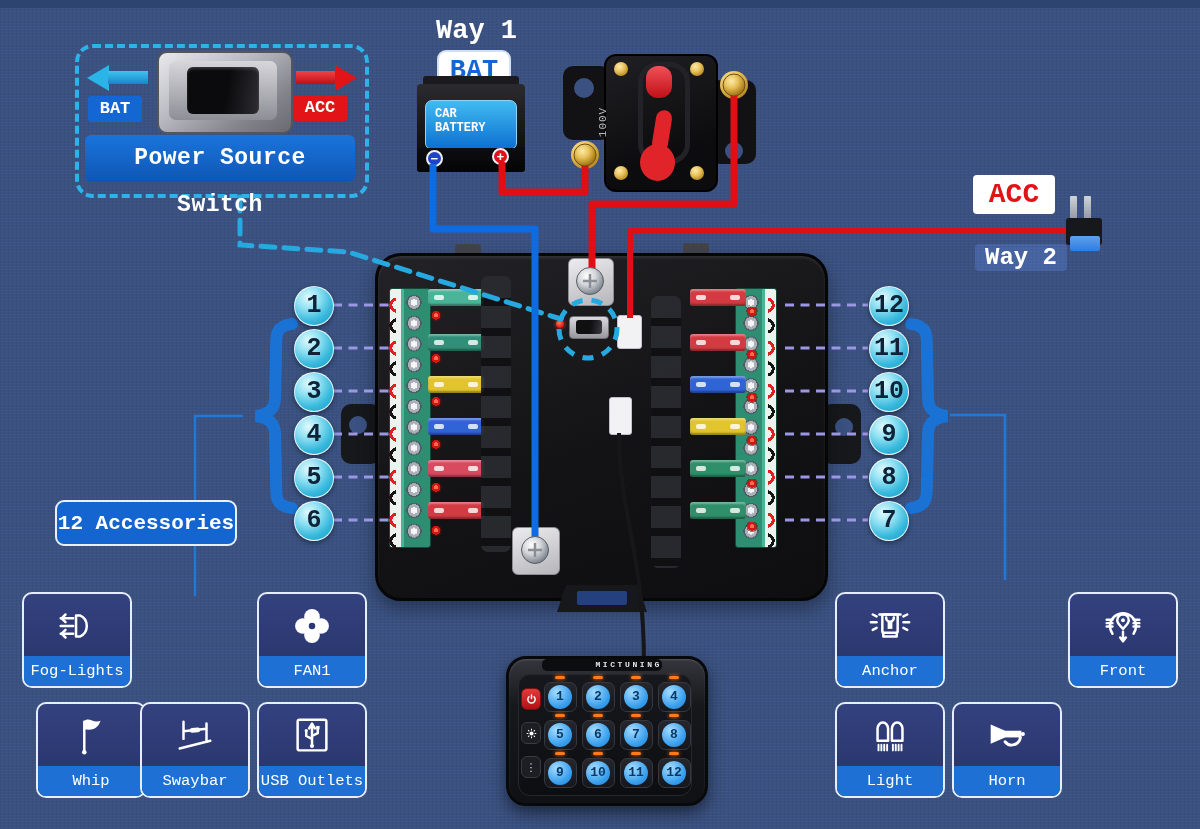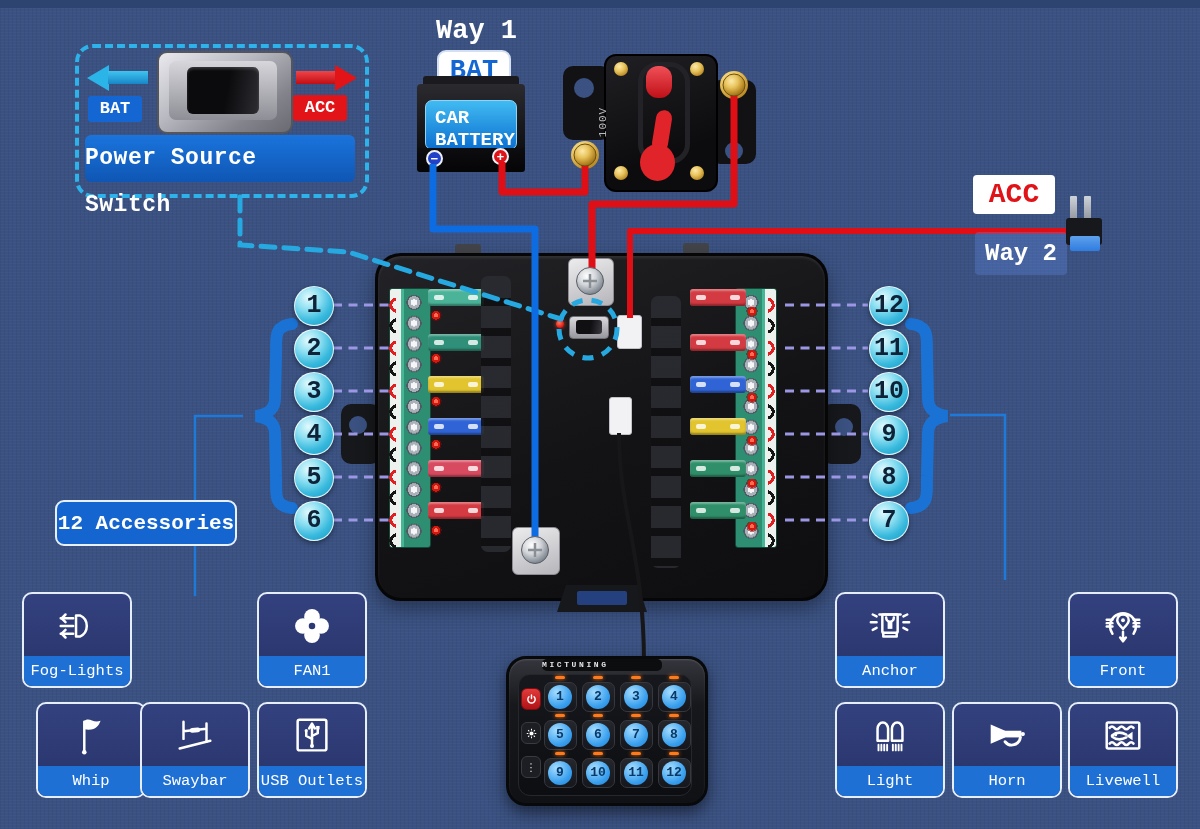--- a/index.html
+++ b/index.html
@@ -12,60 +12,60 @@
       #3a5181;
     margin-top: 8px;
   }
   .abs{position:absolute;}
   svg.overlay{position:absolute;left:0;top:0;pointer-events:none;}
 
   
   .psw-box{left:75px;top:36px;width:286px;height:146px;border:4px dashed #2db3ea;border-radius:18px;}
   .psw-title{left:85px;top:127px;width:270px;height:47px;border-radius:6px;
     background:linear-gradient(180deg,#1a74dc,#0f56b4);
-    color:#fff;font-size:23px;font-weight:bold;line-height:47px;letter-spacing:.5px;}
+    color:#fff;font-size:23px;font-weight:bold;text-align:center;line-height:47px;letter-spacing:.5px;}
   .psw-plate{left:157px;top:43px;width:132px;height:79px;border-radius:10px;border:2px solid #55555c;
     background:linear-gradient(145deg,#e9e9ee,#b9b9c1 40%,#83838b 75%,#6a6a72);}
   .psw-bezel{left:10px;top:8px;width:108px;height:59px;border-radius:7px;
     background:linear-gradient(180deg,#d6d6db,#8e8e96);}
   .psw-rocker{left:28px;top:14px;width:72px;height:47px;border-radius:6px;
     background:linear-gradient(100deg,#0b0b0d 55%,#2d2d33);box-shadow:inset 0 2px 3px rgba(255,255,255,.18);}
   .arrow-shaft{height:13px;}
   .badge{width:54px;height:26px;border-radius:3px;color:#fff;font-weight:bold;font-size:17px;
     text-align:center;line-height:26px;}
 
   
   .way-title{color:#fff;font-weight:bold;font-size:27px;}
   .bat-white-box{left:437px;top:42px;width:70px;height:40px;background:#fff;border:2px solid #d4e0f2;
     border-radius:9px;color:#1467d2;font-size:27px;font-weight:bold;text-align:center;line-height:38px;}
   .battery-body{left:417px;top:76px;width:108px;height:64px;background:linear-gradient(180deg,#2b2b2f,#101013);border-radius:4px 4px 0 0;}
   .battery-lid{left:423px;top:68px;width:96px;height:12px;background:#1b1b1f;border-radius:3px;}
   .battery-label{left:425px;top:92px;width:92px;height:50px;border-radius:7px;border:1px solid #8fd4f8;
-    background:linear-gradient(180deg,#41bbf2,#0b6fd0);color:#fff;font-weight:bold;font-size:19px;
+    background:linear-gradient(180deg,#41bbf2,#0b6fd0);color:#fff;font-weight:bold;font-size:12px;
     line-height:1.18;padding:6px 0 0 9px;box-sizing:border-box;}
   .battery-base{left:417px;top:140px;width:108px;height:24px;background:linear-gradient(180deg,#0d0d10,#050506);border-radius:0 0 3px 3px;}
   .term{width:17px;height:17px;border-radius:50%;color:#fff;font-size:13px;font-weight:bold;
     text-align:center;line-height:15px;box-sizing:border-box;border:2px solid #eef0f6;}
 
   
   .brk-wing{background:#121214;border-radius:10px;}
   .hole{border-radius:50%;background:#3a5181;}
   .brk-body{left:604px;top:46px;width:110px;height:134px;border:2px solid #000;border-radius:12px;
     background:linear-gradient(160deg,#202024,#0c0c0e 70%);}
   .gold{border-radius:50%;background:radial-gradient(circle at 38% 32%,#fceaa9,#e8c35c 40%,#b98a26 75%,#8a651a);}
   .brk-groove{left:638px;top:54px;width:42px;height:92px;border:5px solid #232327;border-radius:20px;background:transparent;}
   .brk-btn{left:646px;top:58px;width:26px;height:32px;border-radius:12px;background:linear-gradient(180deg,#f05058,#c01018);}
   .brk-stem{left:654px;top:102px;width:16px;height:42px;border-radius:8px;background:#e0242a;transform:rotate(9deg);}
   .brk-blob{left:640px;top:136px;width:35px;height:37px;border-radius:50%;background:#e0242a;}
   .brk-mark{color:#b9b9be;font-size:11px;letter-spacing:1px;transform:rotate(-90deg);transform-origin:center;}
 
   
   .acc-box{left:973px;top:167px;width:82px;height:39px;background:#fff;border-radius:4px;
     color:#e01318;font-size:28px;font-weight:bold;text-align:center;line-height:39px;}
-  .way2{left:975px;top:224px;padding:8px 10px;border-radius:4px;background:rgba(95,135,220,.35);}
+  .way2{left:975px;top:236px;padding:0 10px;border-radius:4px;background:rgba(95,135,220,.35);}
   .prong{width:7px;height:25px;background:linear-gradient(180deg,#cfd3da,#8f949c);border-radius:1px;}
 
   
   .fbox{left:375px;top:245px;width:447px;height:342px;border:3px solid #060607;border-radius:26px;
     background:linear-gradient(160deg,#232327,#131315 55%,#0e0e10);
     box-shadow:inset 0 2px 3px rgba(255,255,255,.09), 0 8px 18px rgba(0,0,0,.35);}
   .ear{width:40px;height:60px;background:#17181b;border-radius:10px;}
   .toptab{width:26px;height:11px;background:#43444a;border-radius:3px;}
   .tblock{width:40px;height:258px;border:1px solid #14493a;border-radius:3px;}
   .tb-left{background:linear-gradient(90deg,#eef2ee 0 11px,#46b697 11px 14px,#2e8e72 14px 100%);}
@@ -113,21 +113,21 @@
   .card-icon{position:absolute;left:0;top:0;width:100%;height:63px;display:flex;align-items:center;justify-content:center;}
   .card-label{position:absolute;left:0;bottom:0;width:100%;height:30px;background:#1f70d4;
     color:#fff;font-size:15.5px;text-align:center;line-height:30px;}
   .ic{stroke:#fff;stroke-width:2.6;fill:none;stroke-linecap:round;stroke-linejoin:round;}
 
   
   .panel{left:506px;top:648px;width:196px;height:144px;border:3px solid #08090b;border-radius:20px;
     background:linear-gradient(180deg,#35363d,#17181b 32%,#101114);
     box-shadow:0 7px 16px rgba(0,0,0,.5), inset 0 1px 2px rgba(255,255,255,.16);}
   .brandbar{left:542px;top:651px;width:120px;height:12px;background:#0c0d0f;border-radius:5px;
-    color:#e4e4e8;font-size:8px;font-weight:bold;letter-spacing:2.6px;text-align:left;line-height:12px;}
+    color:#e4e4e8;font-size:8px;font-weight:bold;letter-spacing:2.6px;text-align:right;line-height:12px;}
   .pface{left:518px;top:666px;width:172px;height:120px;border:1px solid #26272c;border-radius:12px;
     background:linear-gradient(180deg,#17181d,#0d0e11);}
   .pgrid{left:541px;top:667px;width:152px;height:114px;display:grid;
     grid-template-columns:repeat(4,1fr);grid-template-rows:repeat(3,1fr);}
   .pcell{display:flex;flex-direction:column;align-items:center;justify-content:center;}
   .pled{width:10px;height:3px;border-radius:2px;background:#ff7a1a;box-shadow:0 0 4px #ff7a1a;margin-bottom:3px;}
   .pbtn{width:31px;height:28px;border-radius:7px;background:linear-gradient(180deg,#26272d,#16171c);
     border:1px solid #36383f;display:flex;align-items:center;justify-content:center;}
   .pnum{width:24px;height:24px;border-radius:50%;
     background:radial-gradient(circle at 35% 30%, #a5ddff, #3aa0ee 62%, #1d7fd4);
@@ -410,33 +410,20 @@
     <div class="card-icon">
       <svg class="ic" width="46" height="46" viewBox="0 0 48 48">
         <path d="M7 12l15 6.5v7L7 32z" fill="#fff" stroke="none"></path>
         <rect x="21" y="18.5" width="18" height="7" fill="#fff" stroke="none"></rect>
         <path d="M38 25.5a9 9 0 0 1-16 4.5" stroke-width="3"></path>
         <circle cx="40.5" cy="22" r="2.2" fill="#fff" stroke="none"></circle>
       </svg>
     </div>
     <div class="card-label">Horn</div>
   </div>
-  <div class="card abs" style="left:1068px;top:694px;">
-    <div class="card-icon">
-      <svg class="ic" width="46" height="46" viewBox="0 0 48 48" stroke-width="2.3">
-        <rect x="7" y="10" width="34" height="27" rx="1.5"></rect>
-        <path d="M10 15.5q2.5-3 5 0t5 0t5 0t5 0t5 0"></path>
-        <path d="M10 32q2.5-3 5 0t5 0t5 0t5 0t5 0"></path>
-        <path d="M12.5 23.5q6.5-5.5 15-1M12.5 24.5q6.5 5.5 15 1"></path>
-        <path d="M27.5 24l6.5-4.5v9z" fill="#fff" stroke="none"></path>
-        <circle cx="16.5" cy="23" r="1.4" fill="#fff" stroke="none"></circle>
-      </svg>
-    </div>
-    <div class="card-label">Livewell</div>
-  </div>
 
   <div class="abs panel"></div>
   <div class="abs brandbar">MICTUNING</div>
   <div class="abs pface"></div>
   <div class="abs paux pwr" style="left:521px;top:680px;">
     <svg width="11" height="11" viewBox="0 0 12 12">
         <path d="M6 1v4M3.2 3a4 4 0 1 0 5.6 0" stroke="#fff" stroke-width="1.6" fill="none" stroke-linecap="round"></path>
       </svg>
   </div>
   <div class="abs paux" style="left:521px;top:714px;">

